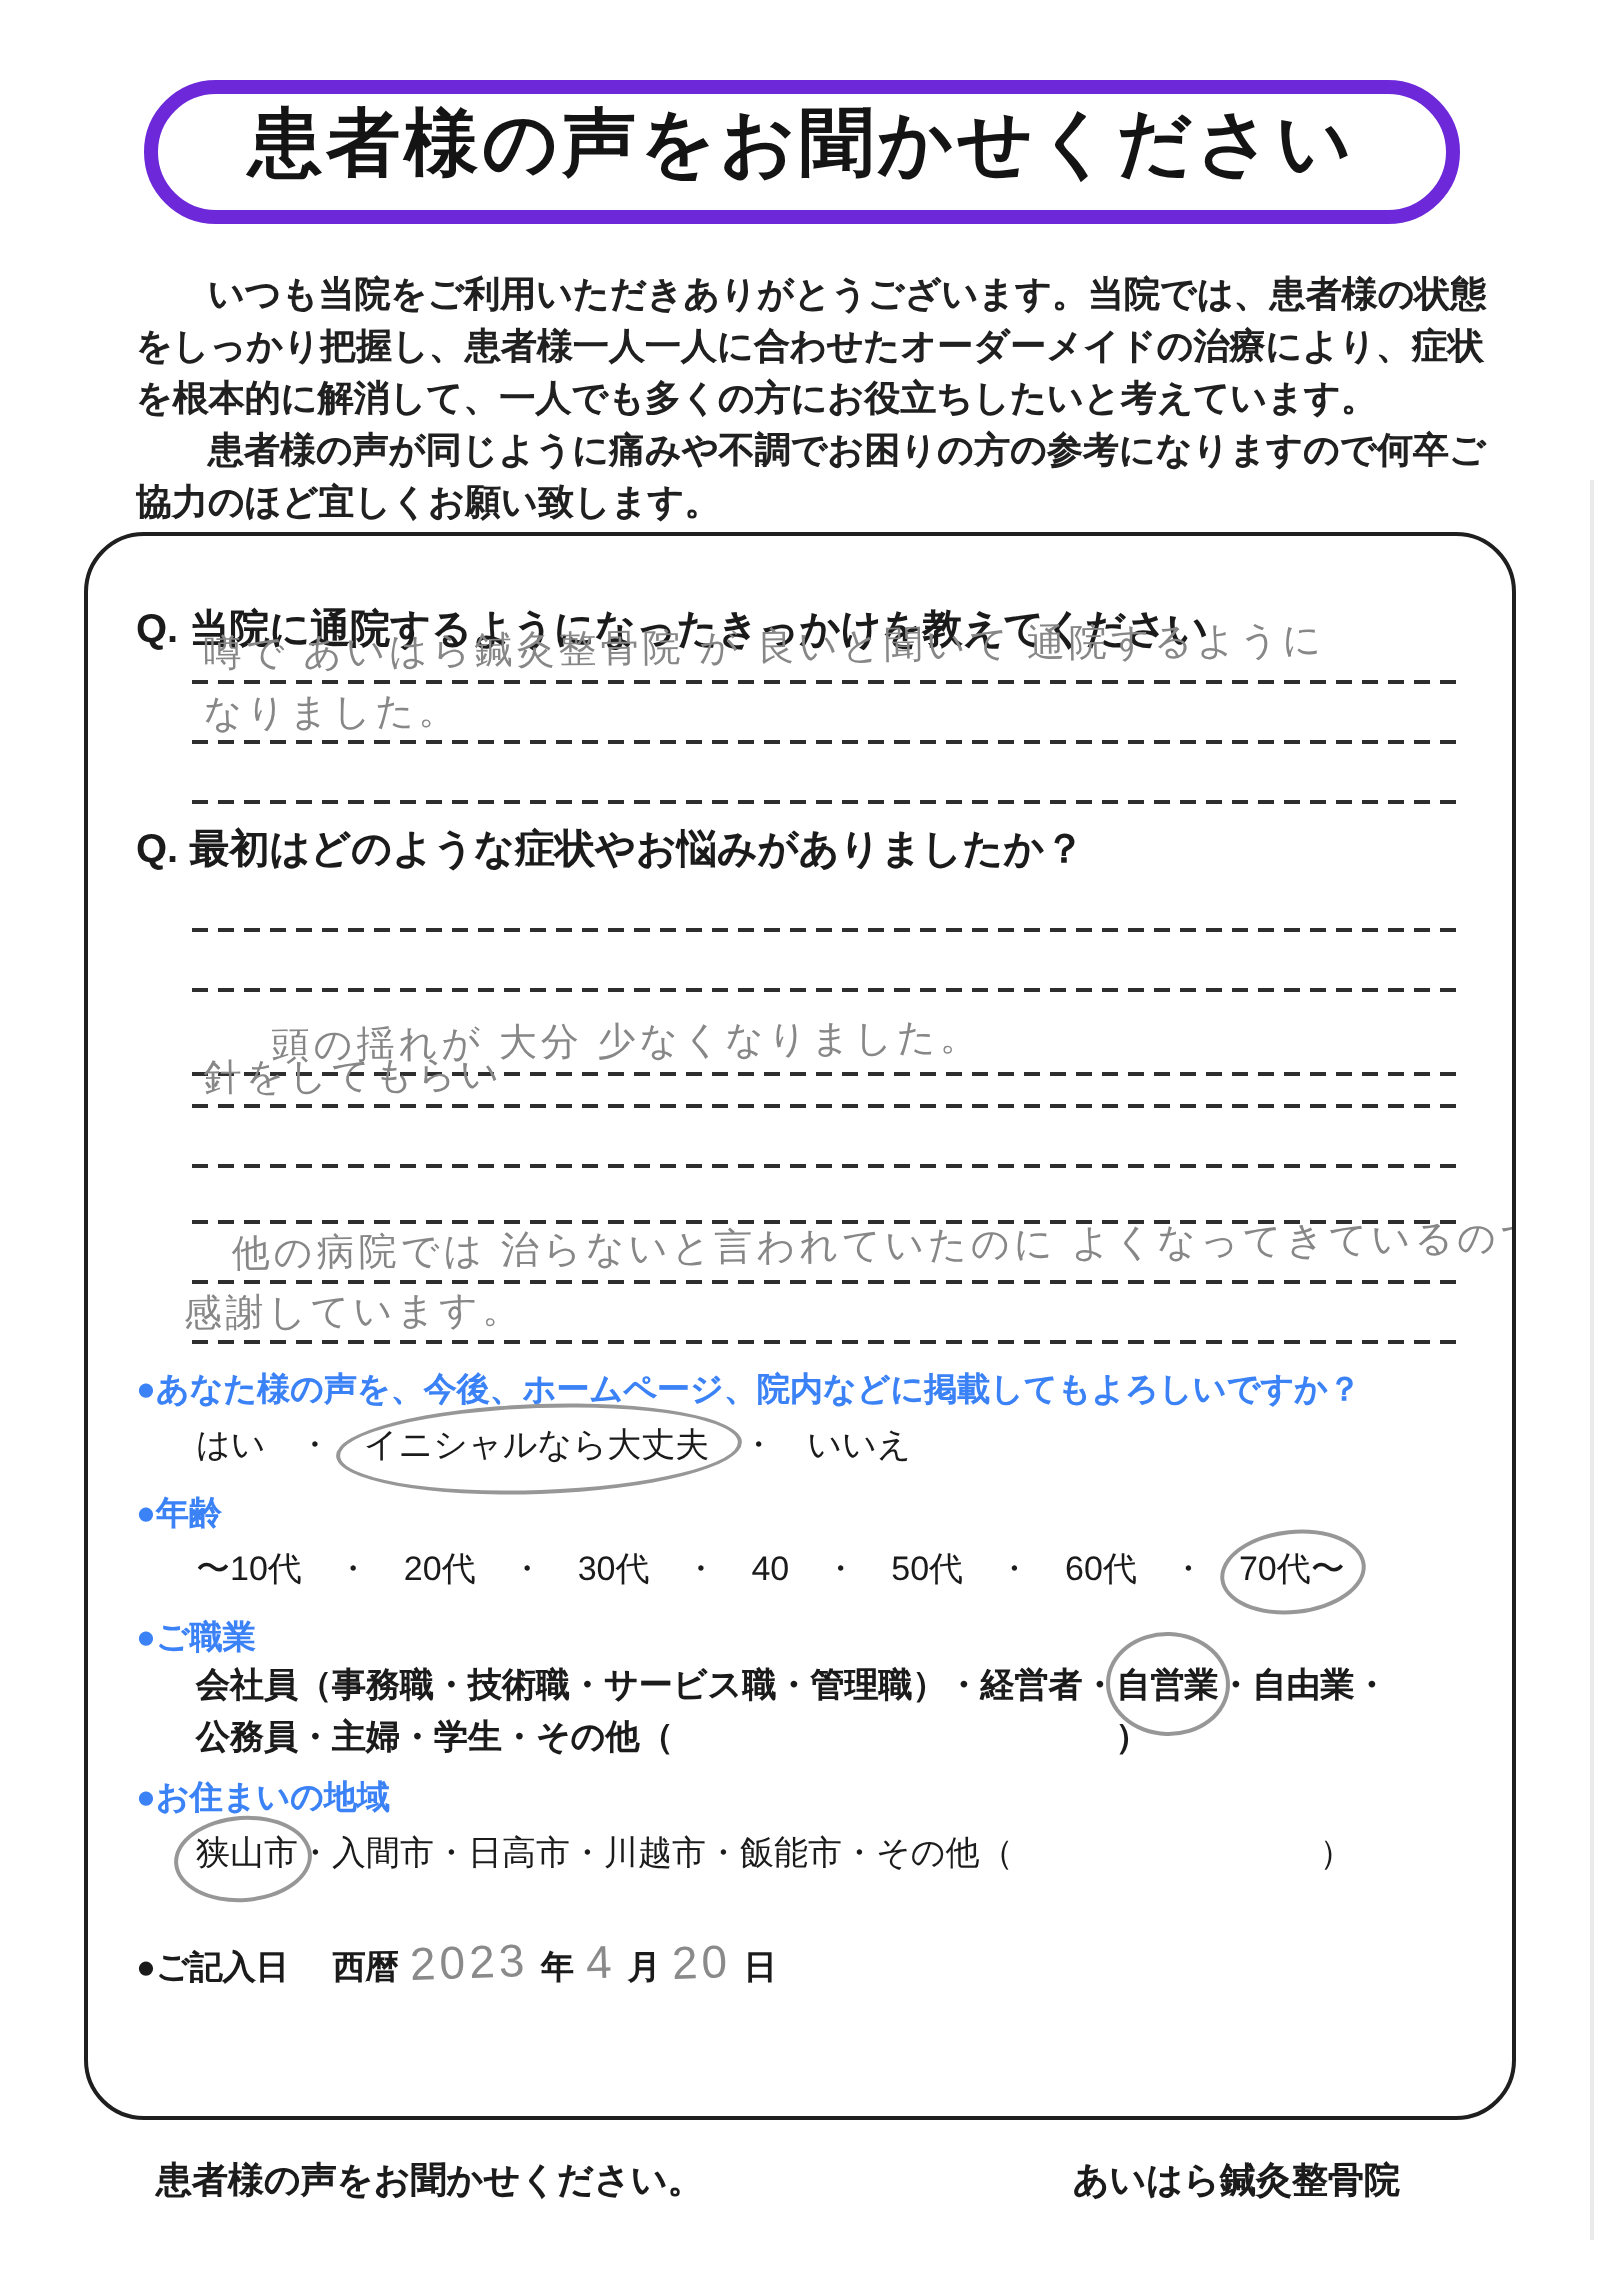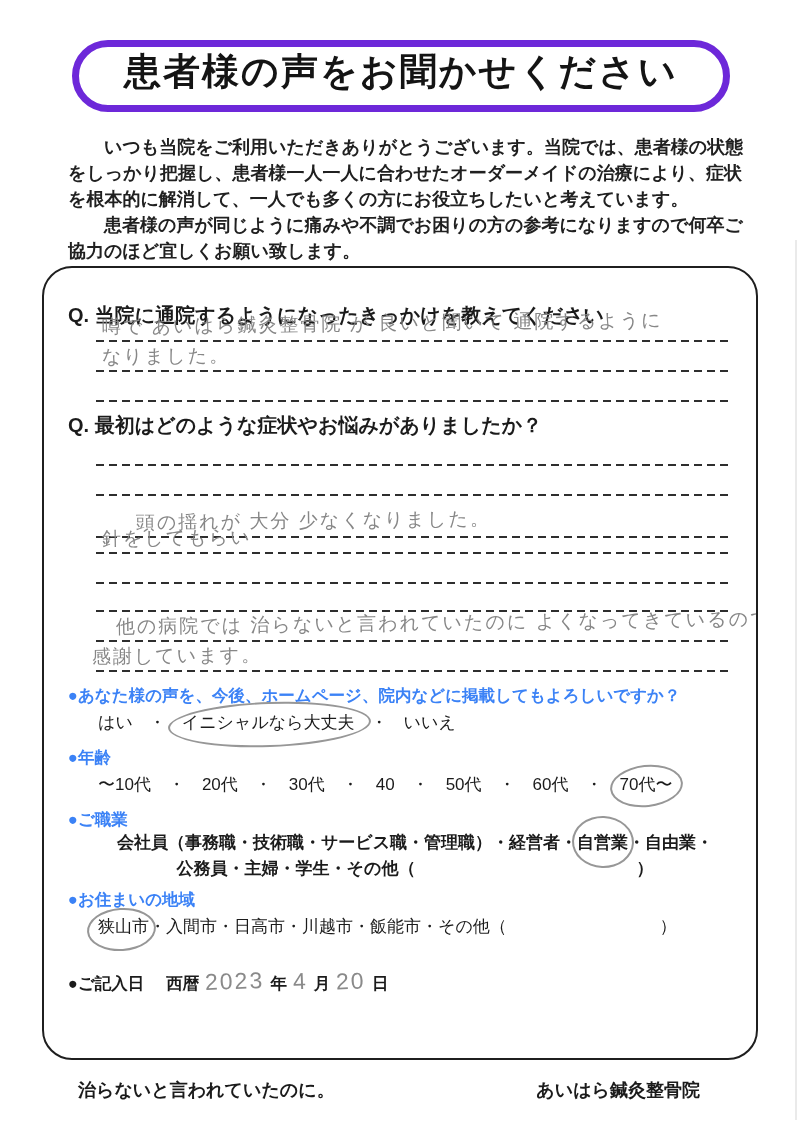--- a/index.html
+++ b/index.html
@@ -59,21 +59,21 @@
     color:#878787;font-size:19px;letter-spacing:2px;font-weight:400;
     transform:rotate(-0.7deg);transform-origin:left bottom;
   }
   .o6{left:6px}.o20{left:20px}.o40{left:40px}.om4{left:-4px}
 
   
   .section{margin-bottom:6px;}
   .section-header{font-size:16.5px;font-weight:700;line-height:22px;color:#3b82f6;}
   .options-row{padding:4px 0 4px 30px;font-size:17px;font-weight:400;line-height:26px;color:#1b1b1b;}
   .options-row .sep{margin:0 16px;}
-  .occ-row{padding:1px 0 1px 30px;font-size:17px;font-weight:700;line-height:24px;color:#1b1b1b;text-align:center;}
+  .occ-row{padding:1px 0 1px 30px;font-size:17px;font-weight:700;line-height:24px;color:#1b1b1b;}
 
   
   .circled{position:relative;display:inline-block;}
   .circled::before{
     content:"";position:absolute;border:2px solid #979797;border-radius:50%;
   }
   .circ-initial::before{left:-14px;right:-16px;top:-8px;bottom:-11px;transform:rotate(-2deg);}
   .circ-age::before{left:-9px;right:-11px;top:-7px;bottom:-9px;transform:rotate(-6deg);}
   .circ-occ::before{left:-5px;right:-6px;top:-15px;bottom:-13px;transform:rotate(2deg);}
   .circ-region::before{left:-11px;right:-7px;top:-6px;bottom:-11px;transform:rotate(-4deg);}
@@ -193,15 +193,15 @@
     <span>年</span>
     <span class="hand-num">4</span>
     <span>月</span>
     <span class="hand-num">20</span>
     <span>日</span>
   </div>
 
 </div>
 
 <div class="footer">
-  <span>治らないと言われていたのに。</span>
+  <span>患者様の声をお聞かせください。</span>
   <span>あいはら鍼灸整骨院</span>
 </div>
 
 </body></html>

